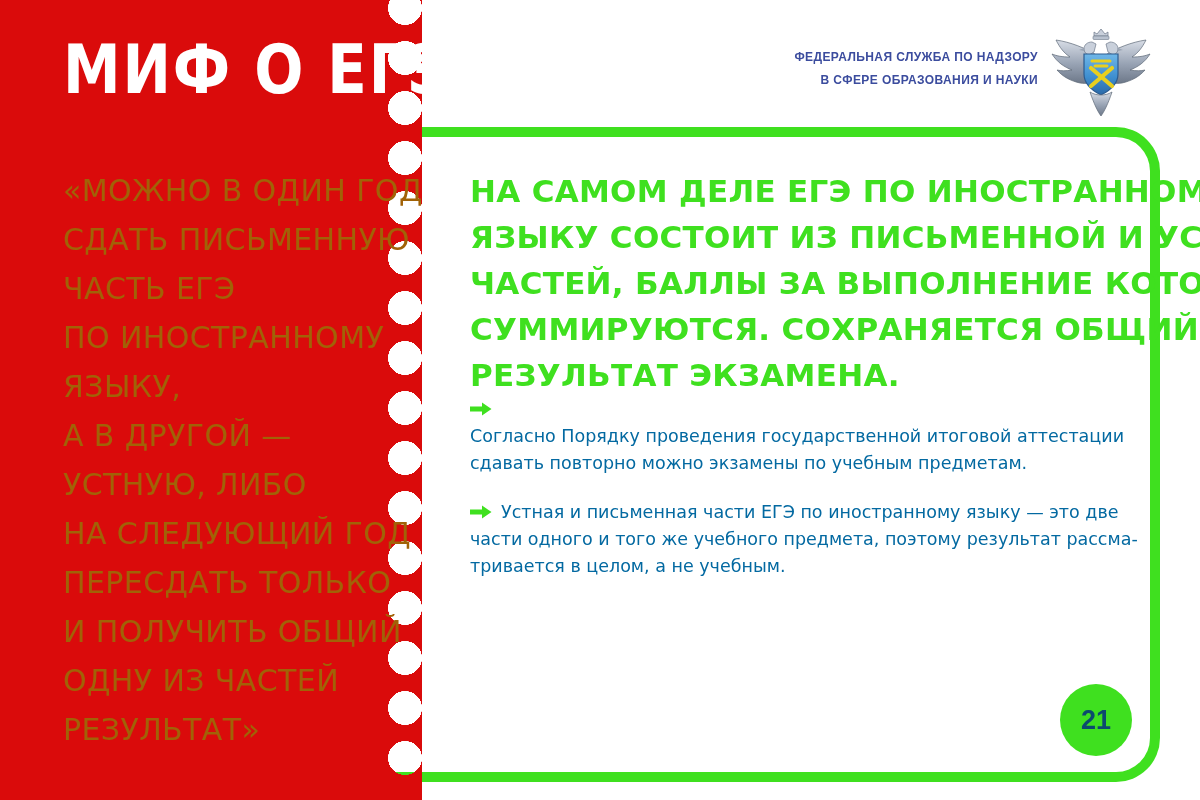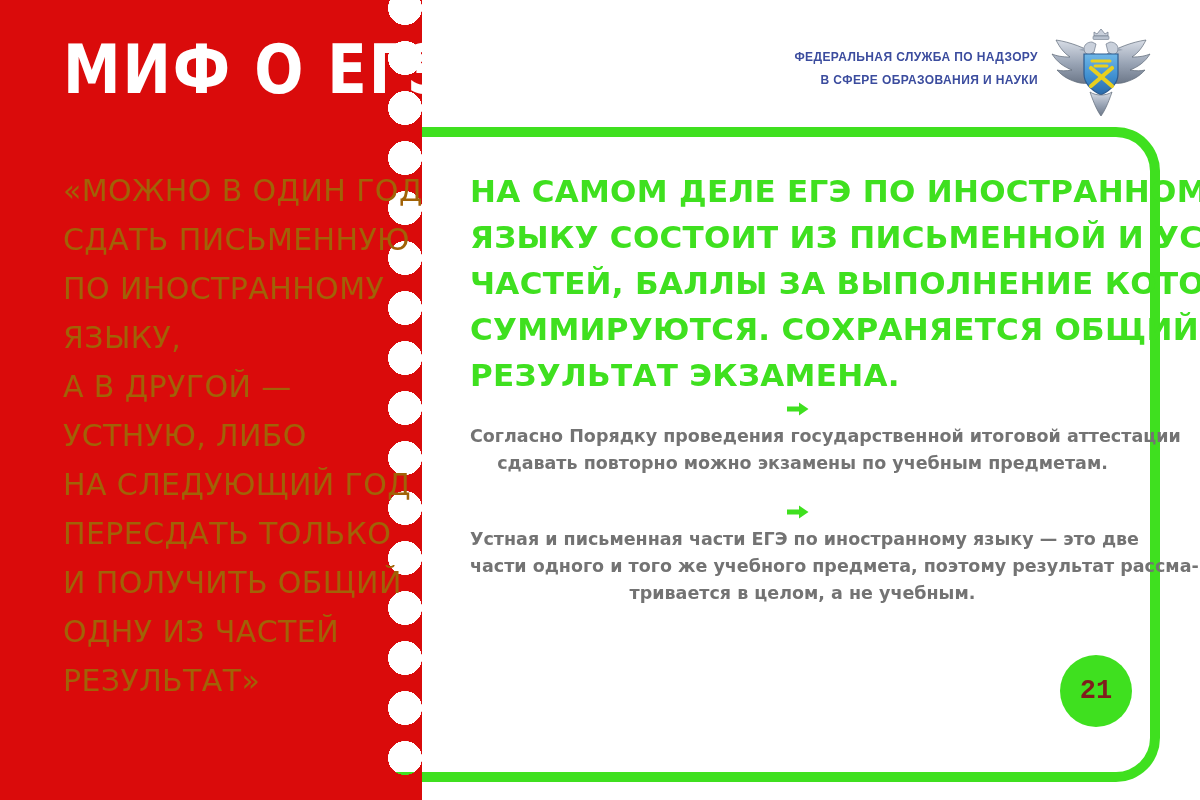--- a/index.html
+++ b/index.html
@@ -169,72 +169,72 @@
   
   .bullets {
     position: absolute;
     left: 470px;
     top: 396px;
     width: 665px;
   }
   .bullet {
     position: relative;
     margin-bottom: 22px;
-    color: #737373;
+    color: #0369a1;
     font-size: 17.5px;
-    font-weight: bold;
+    font-weight: normal;
     line-height: 27px;
     font-family: "DejaVu Sans", sans-serif;
-    text-align: center;
   }
   .bullet .arrow-icon {
     display: inline-block;
     width: 22px;
     height: 14px;
     vertical-align: -1px;
     margin-right: 9px;
   }
   .bullet .btext { display: inline; }
   .bullet .ln { display: block; white-space: nowrap; }
   .bullet .ln.first { display: inline; }
 
   
   .page-badge {
     position: absolute;
     left: 1060px;
-    top: 655px;
+    top: 684px;
     width: 72px;
     height: 72px;
     border-radius: 50%;
     background: #3FE01F;
-    color: #7f1d1d;
+    color: #0c4a6e;
     font-size: 27px;
     font-weight: bold;
     display: flex;
     align-items: center;
     justify-content: center;
-    font-family: Liberation Mono, monospace;
+    font-family: Liberation Sans, sans-serif;
   }
 </style>
 </head>
 <body>
 
 <div id="slide">
 
   <div class="green-frame"></div>
   <div class="green-frame-left-top"></div>
   <div class="green-frame-left-bottom"></div>
 
   <div class="red-panel"></div>
 
   <div class="myth-title">МИФ О ЕГЭ</div>
 
   <div class="myth-quote">
     <span class="ln">«МОЖНО В ОДИН ГОД</span>
     <span class="ln">СДАТЬ ПИСЬМЕННУЮ</span>
+    <span class="ln">ЧАСТЬ ЕГЭ</span>
     <span class="ln">ПО ИНОСТРАННОМУ</span>
     <span class="ln">ЯЗЫКУ,</span>
     <span class="ln">А В ДРУГОЙ —</span>
     <span class="ln">УСТНУЮ, ЛИБО</span>
     <span class="ln">НА СЛЕДУЮЩИЙ ГОД</span>
     <span class="ln">ПЕРЕСДАТЬ ТОЛЬКО</span>
     <span class="ln">И ПОЛУЧИТЬ ОБЩИЙ</span>
     <span class="ln">ОДНУ ИЗ ЧАСТЕЙ</span>
     <span class="ln">РЕЗУЛЬТАТ»</span>
   </div>

